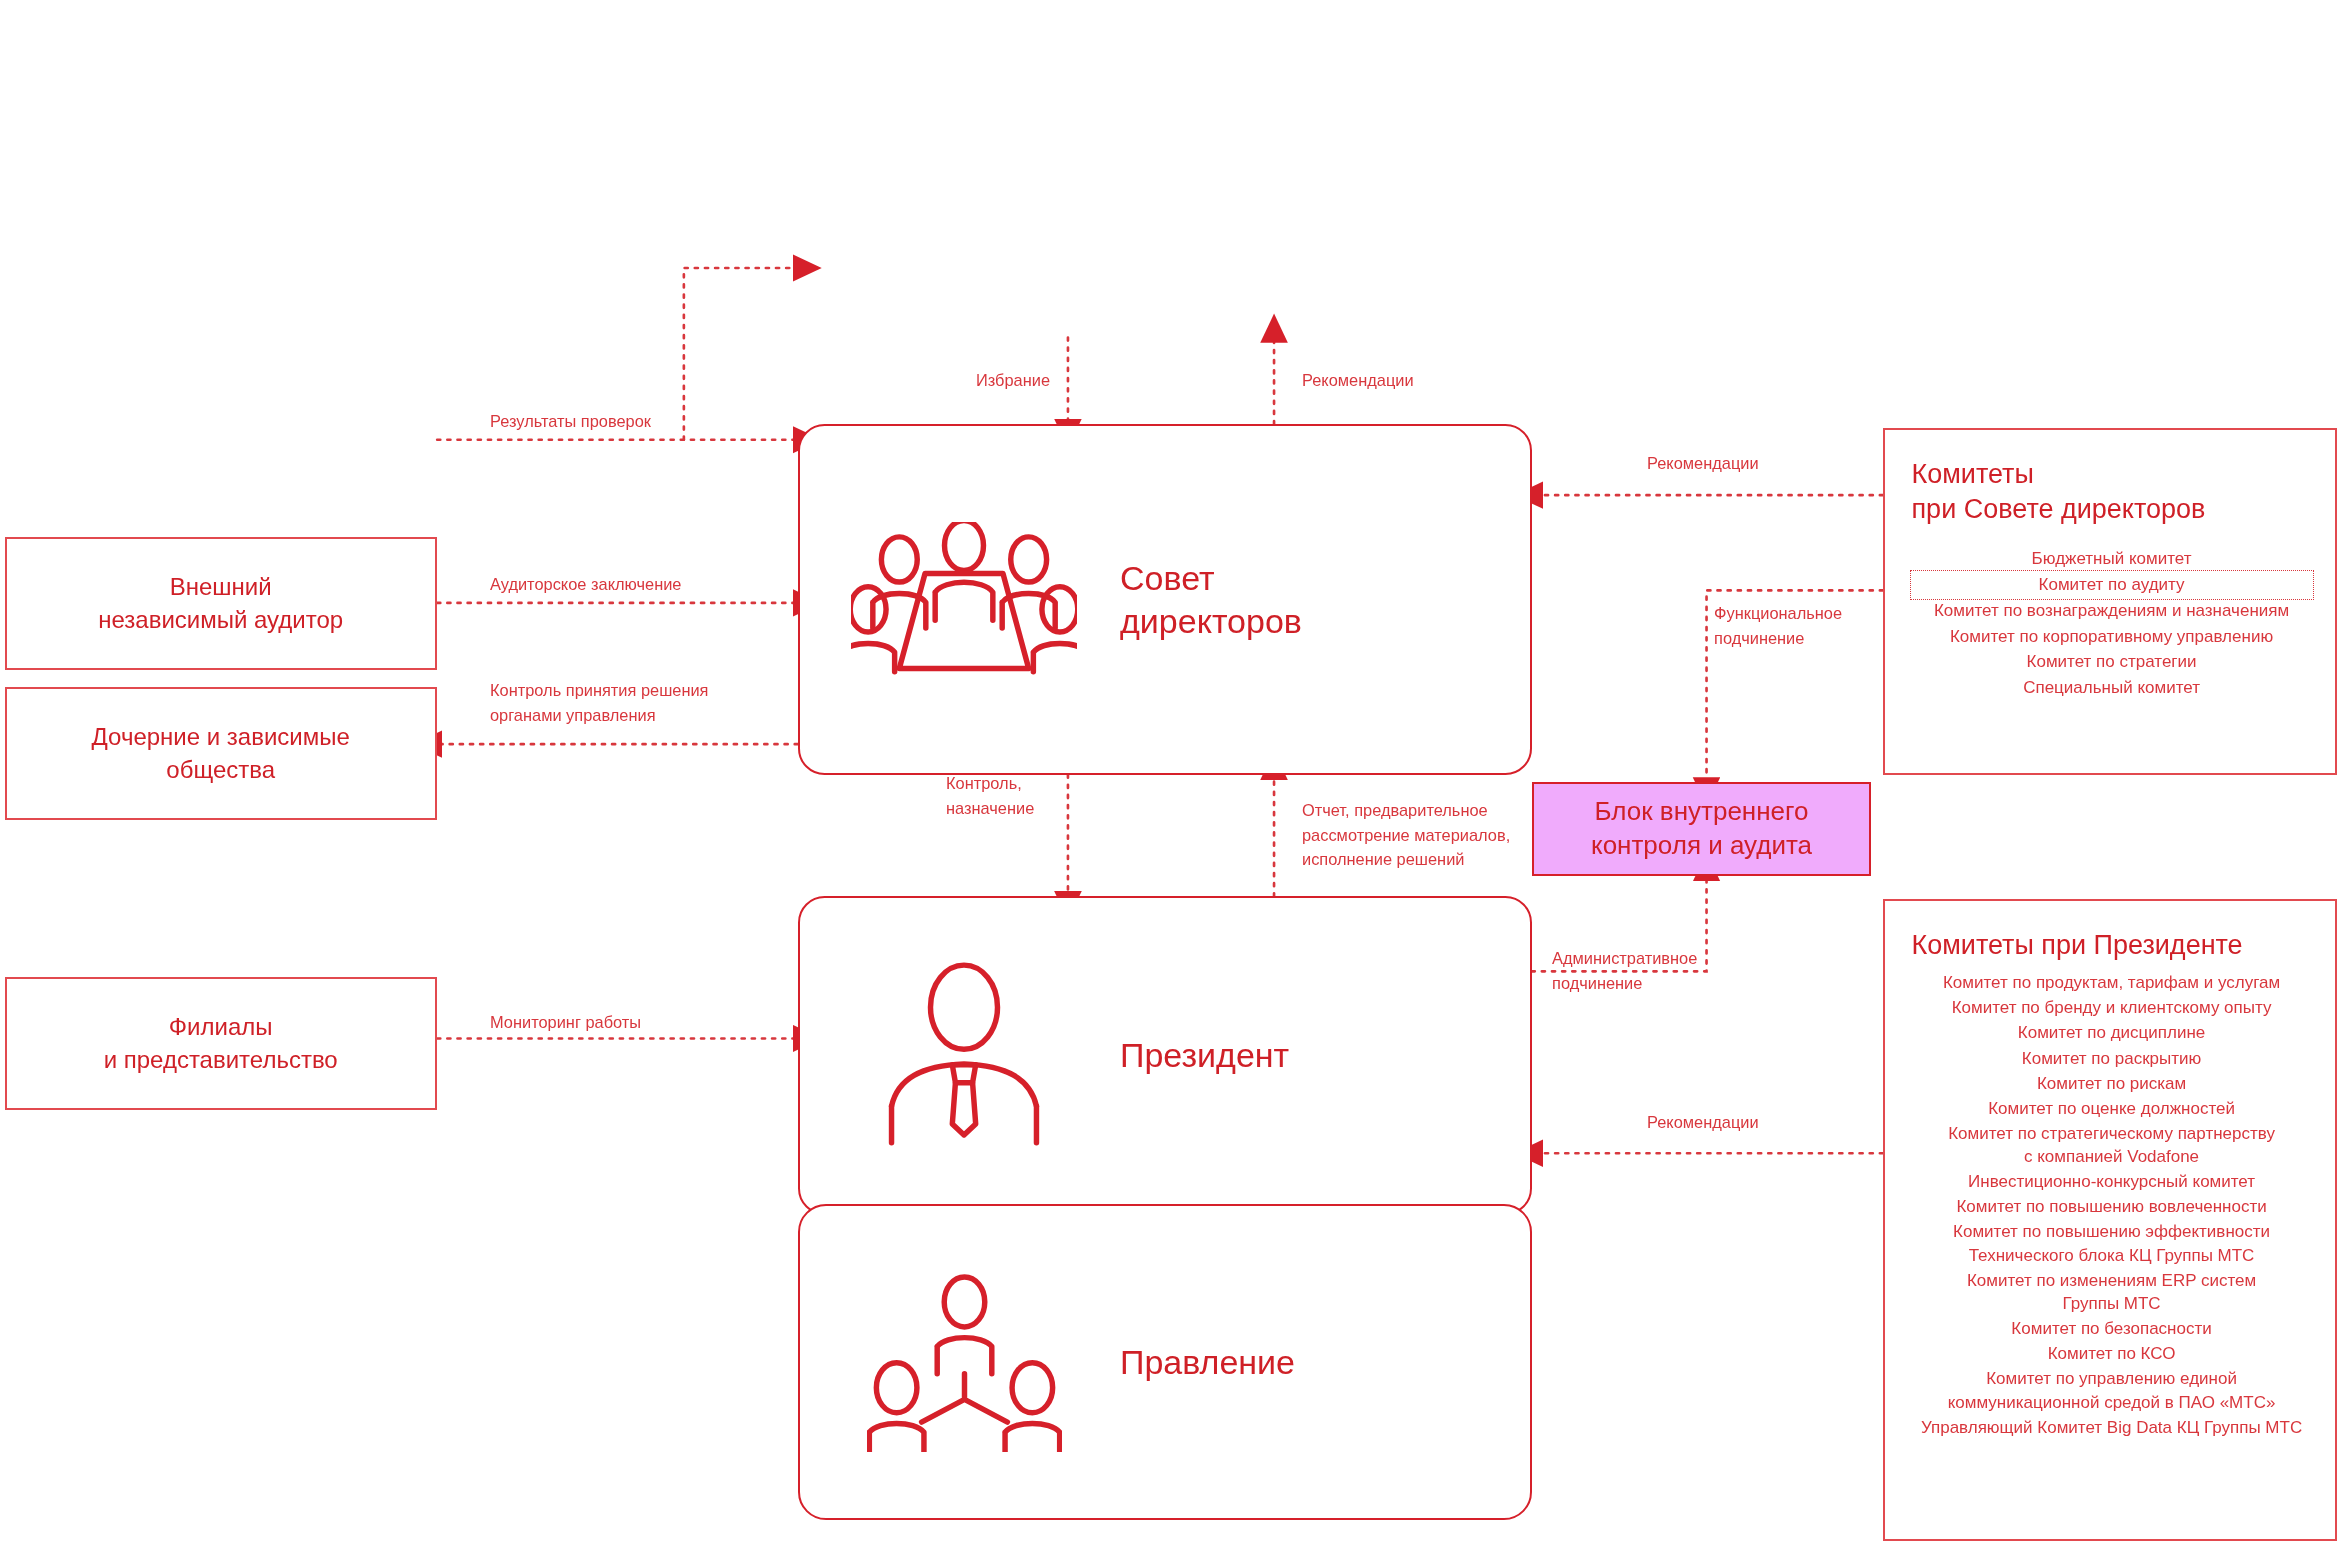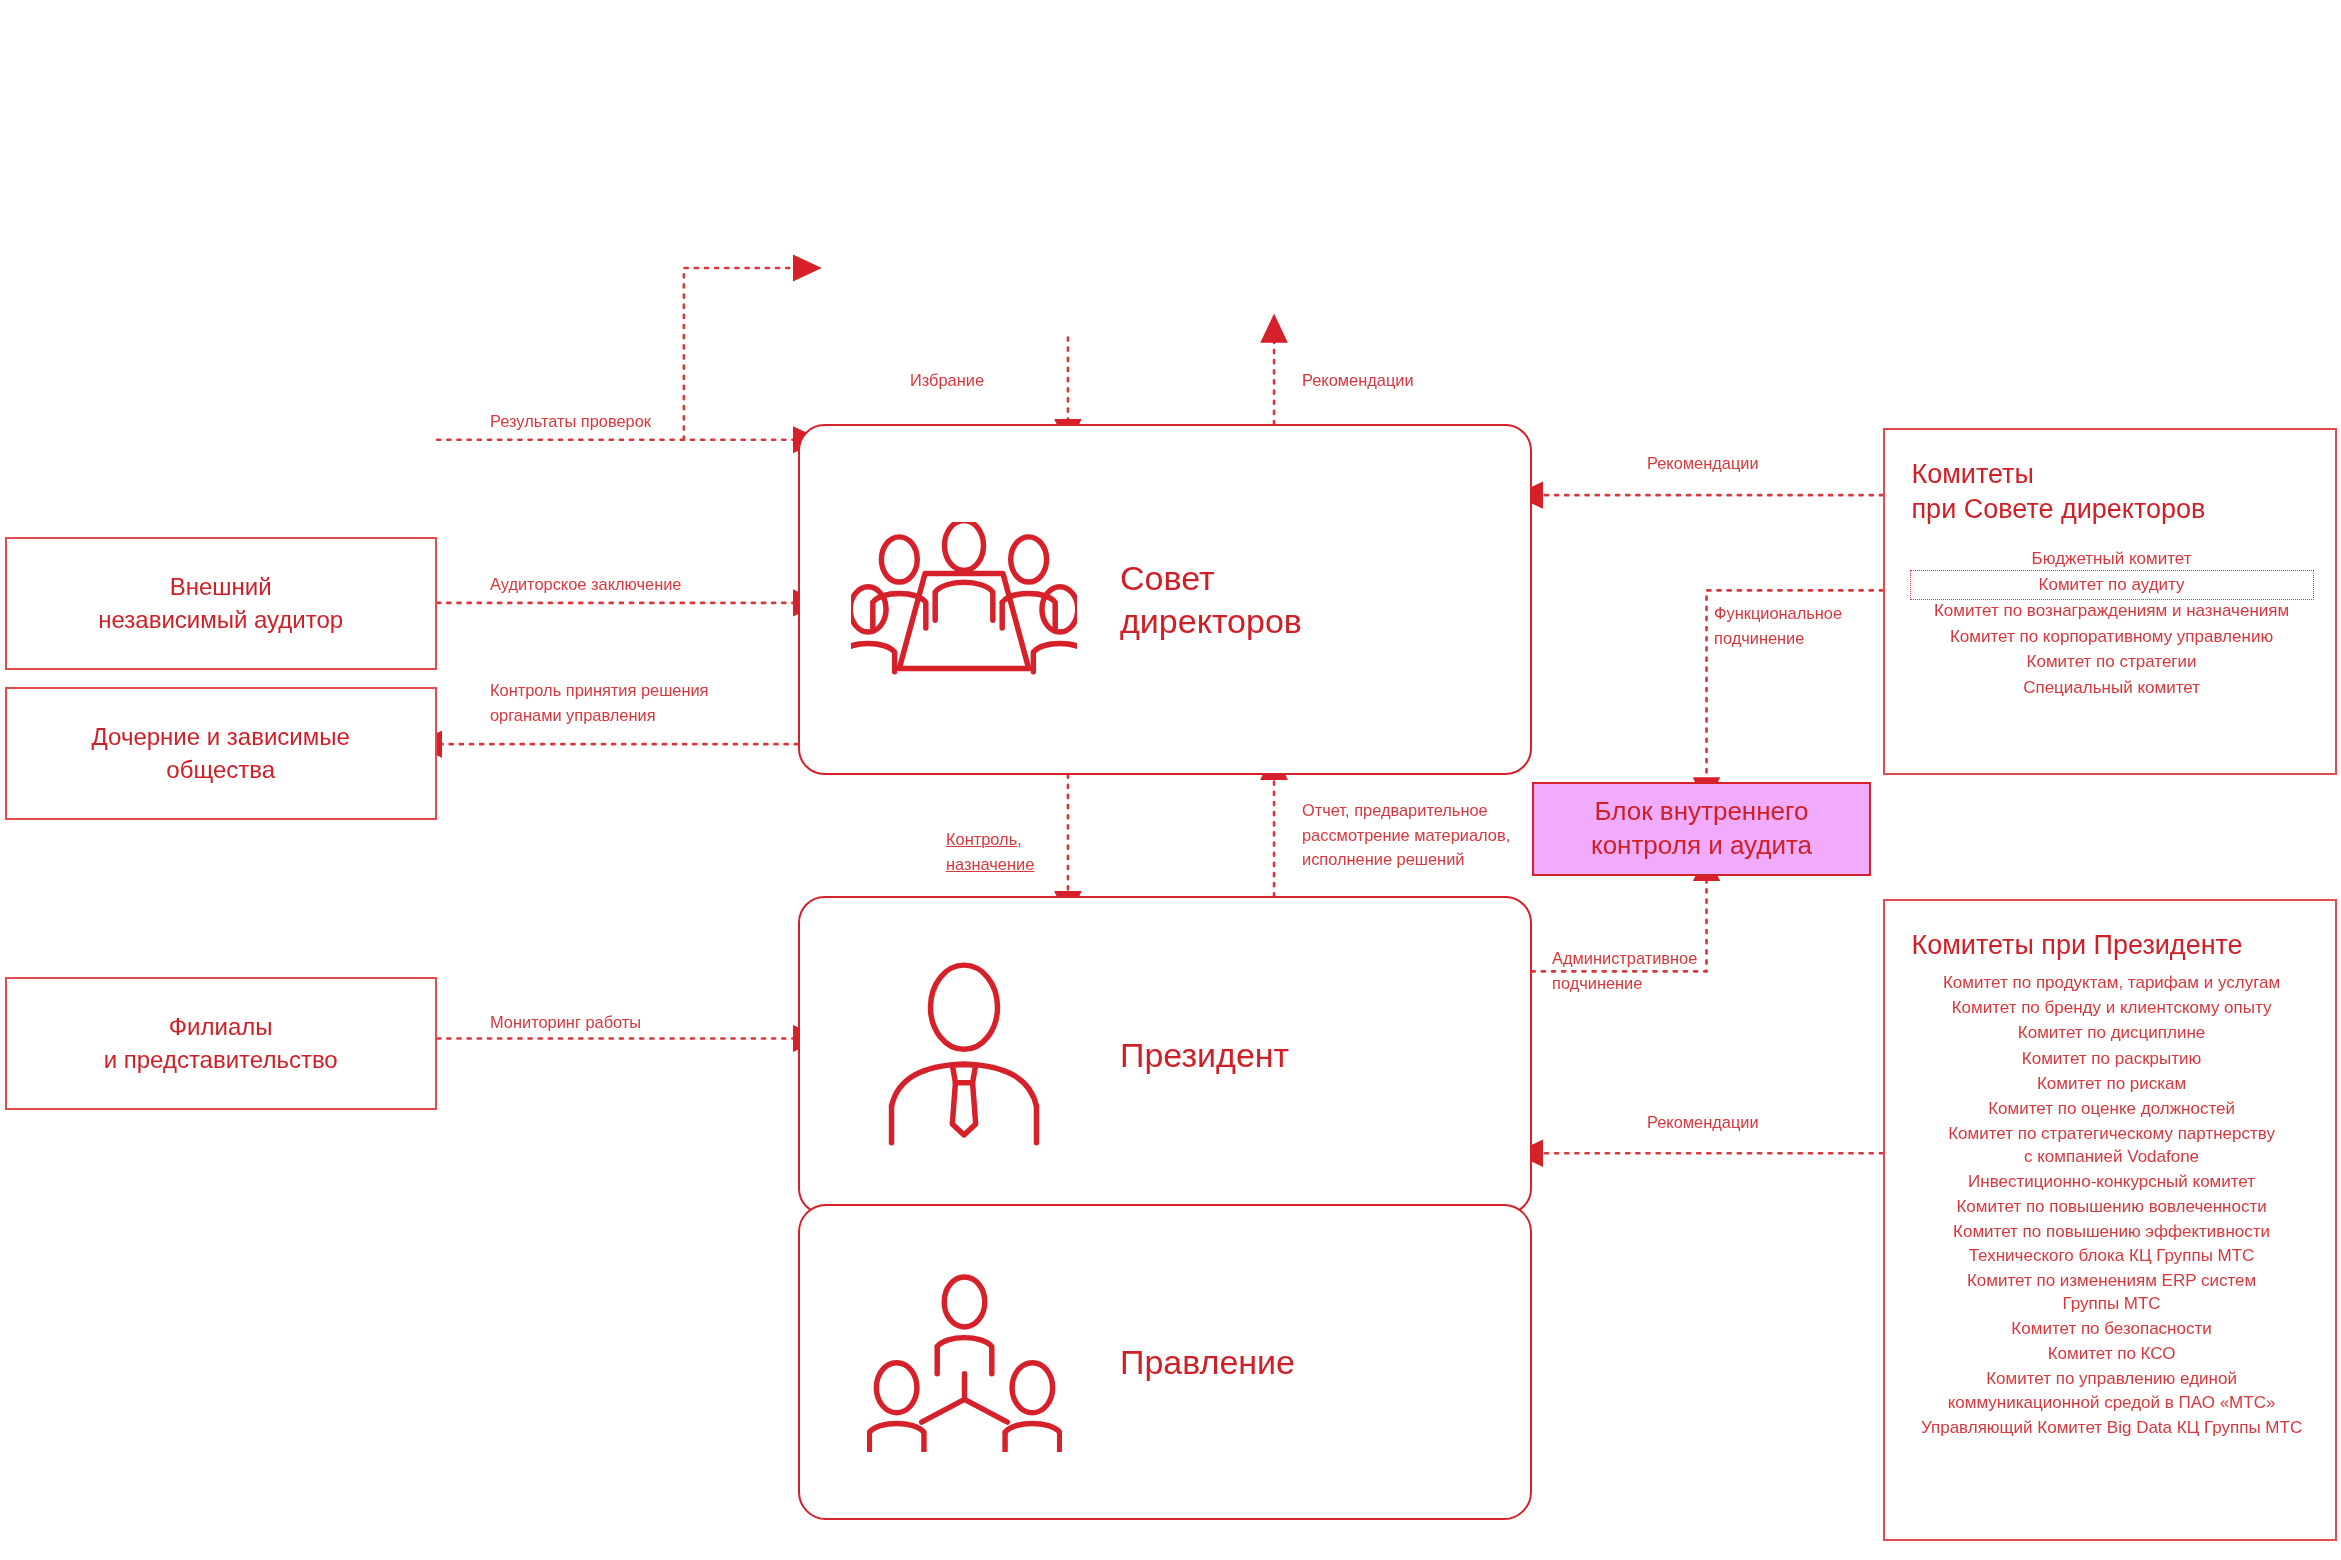--- a/index.html
+++ b/index.html
@@ -281,25 +281,25 @@
 
   <div class="abs conn-label" style="left:490px; top:409px;">Результаты проверок</div>
 
   <div class="abs conn-label" style="left:490px; top:572px;">Аудиторское заключение</div>
 
   <div class="abs conn-label" style="left:490px; top:678px;">Контроль принятия решения
 органами управления</div>
 
   <div class="abs conn-label" style="left:490px; top:1010px;">Мониторинг работы</div>
 
-  <div class="abs conn-label" style="left:910px; top:368px;">Избрание</div>
+  <div class="abs conn-label" style="left:976px; top:368px;">Избрание</div>
 
   <div class="abs conn-label" style="left:1302px; top:368px;">Рекомендации</div>
 
-  <div class="abs conn-label" style="left:946px; top:827px;text-decoration:underline;">Контроль,
+  <div class="abs conn-label" style="left:946px; top:771px;">Контроль,
 назначение</div>
 
   <div class="abs conn-label" style="left:1302px; top:798px;">Отчет, предварительное
 рассмотрение материалов,
 исполнение решений</div>
 
   <div class="abs conn-label" style="left:1647px; top:451px;">Рекомендации</div>
 
   <div class="abs conn-label" style="left:1714px; top:601px;">Функциональное
 подчинение</div>

